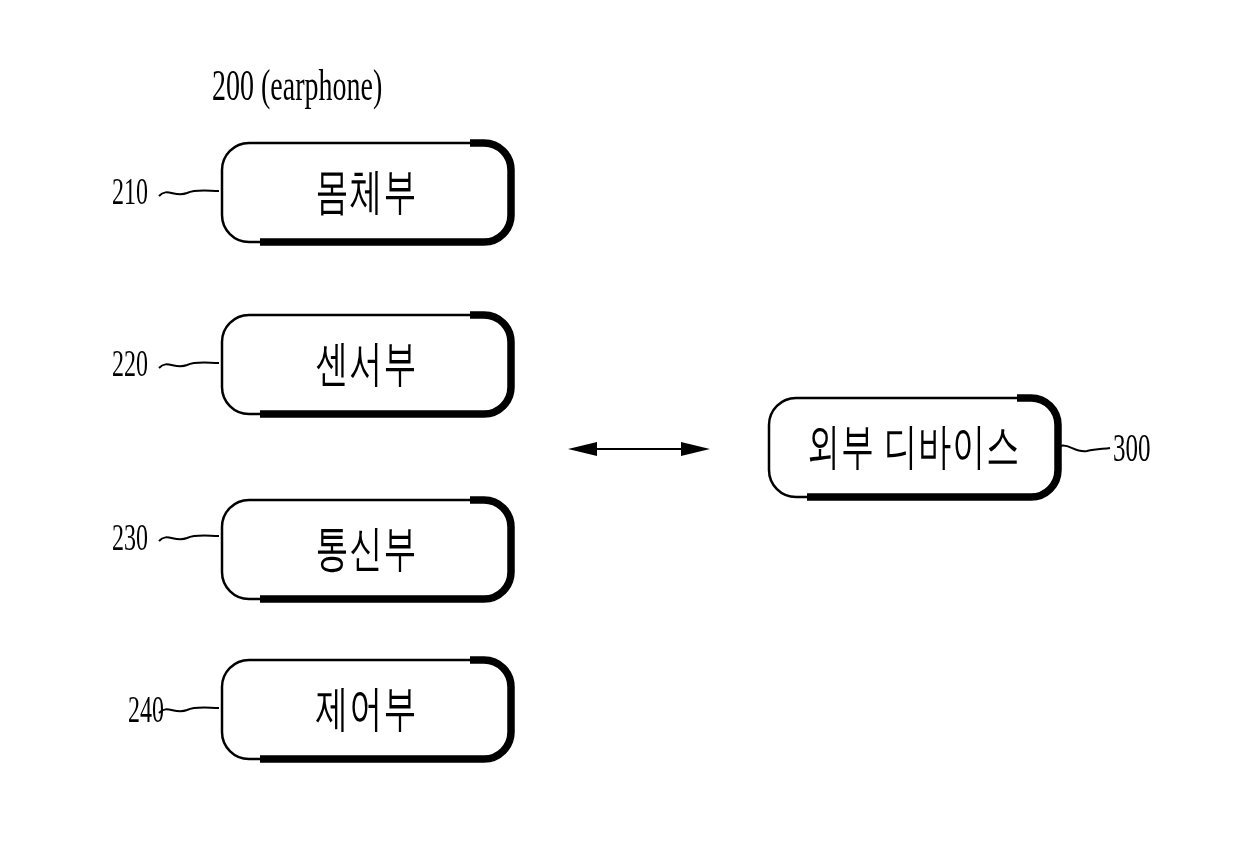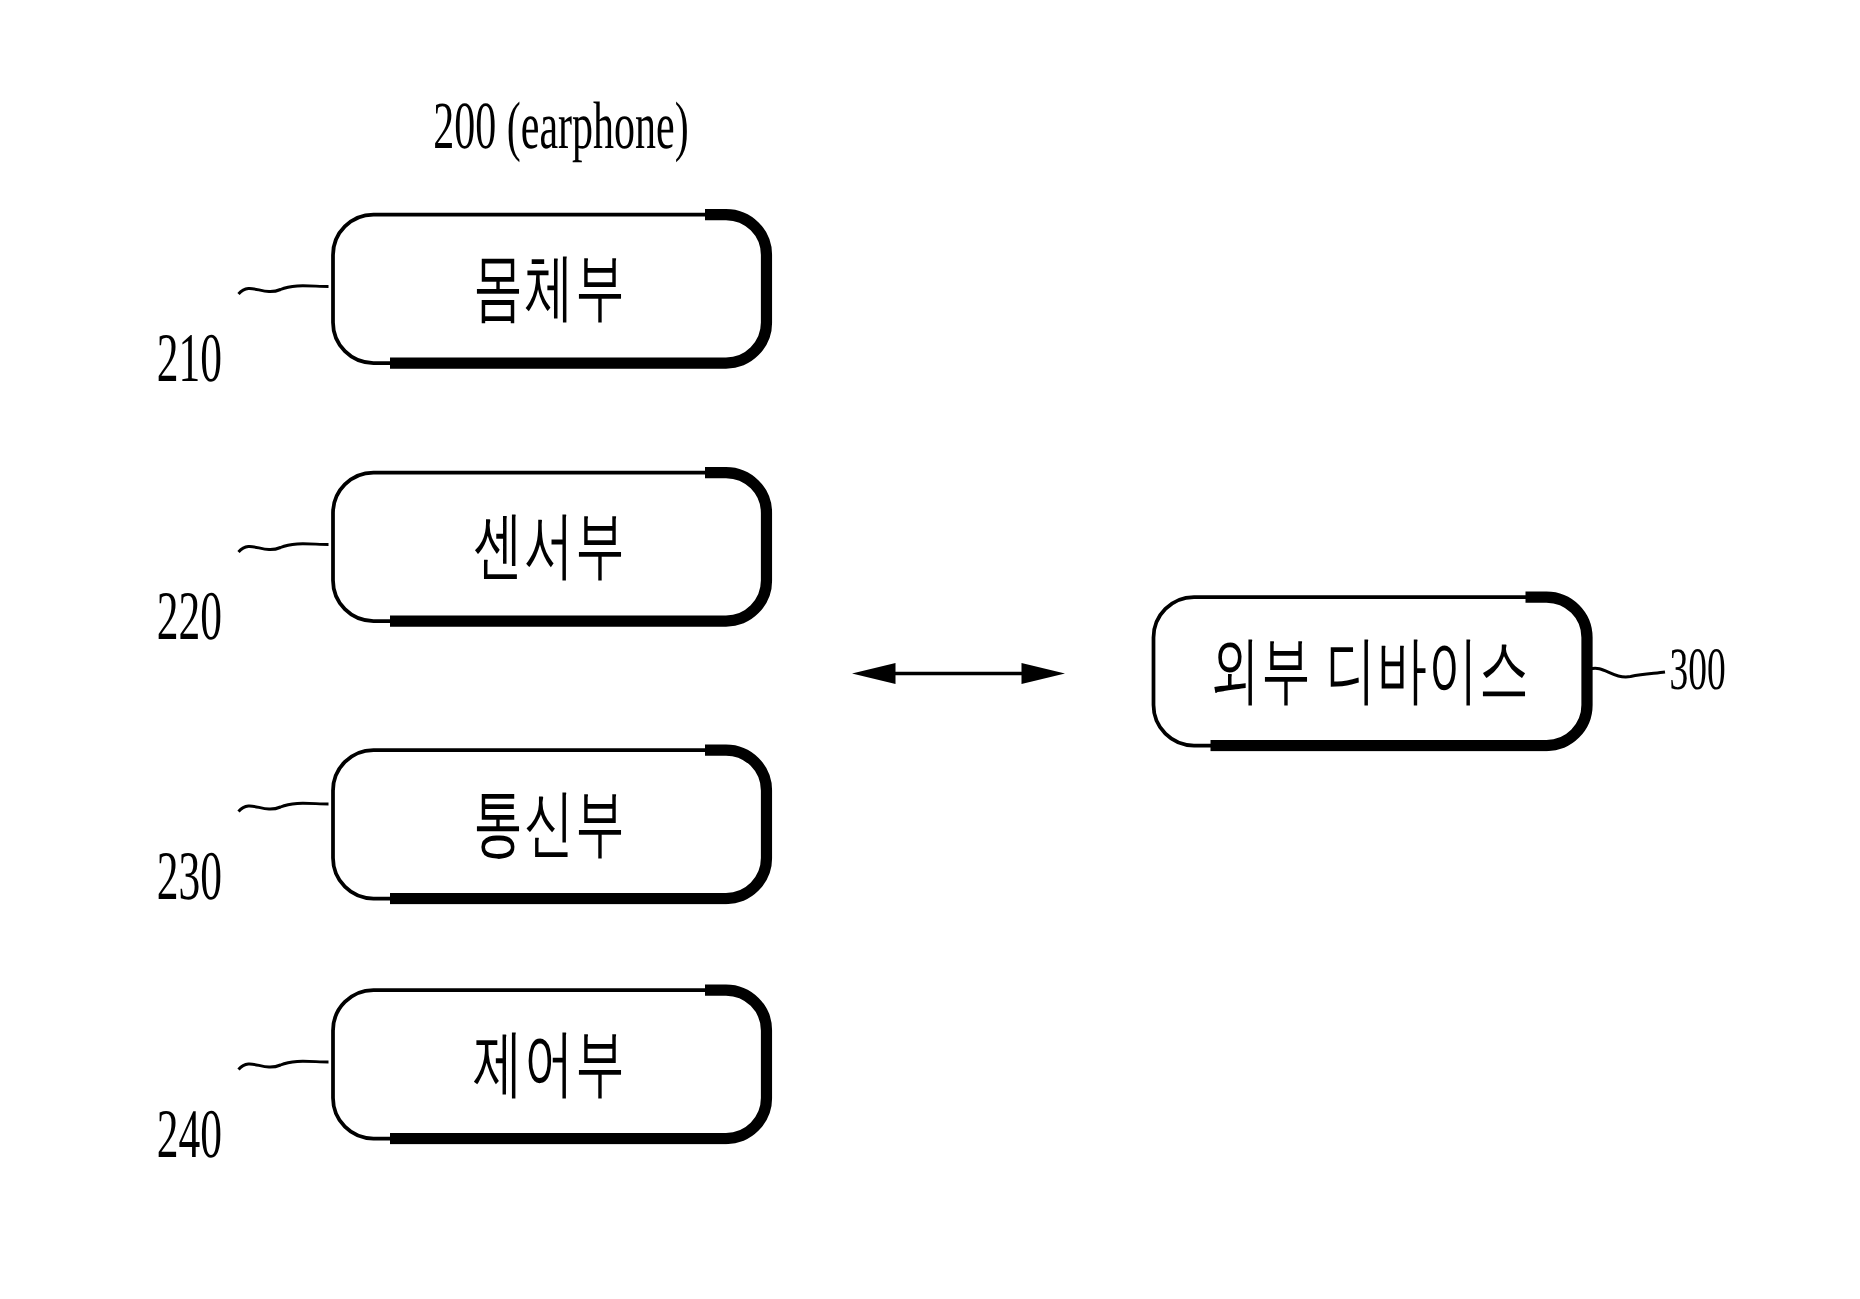--- a/index.html
+++ b/index.html
@@ -12,22 +12,22 @@
     position: relative;
     width: 1240px;
     height: 866px;
     background: #ffffff;
     overflow: hidden;
     color: #000000;
   }
   .abs { position: absolute; }
 
   .fig-title {
-    left: 224px; top: 63px; width: 300px; height: 46px;
-    display: flex; align-items: center; justify-content: center;
+    left: 212px; top: 63px; width: 300px; height: 46px;
+    display: flex; align-items: center; justify-content: flex-start;
     font-size: 28px;
     white-space: nowrap;
   }
   .stretch-num { transform: scaleY(1.6); transform-origin: center; display: inline-block; }
   .stretch-ko  { transform: scaleY(1.5); transform-origin: center; display: inline-block; }
 
   .module-box {
     width: 297px; height: 107px;
     display: flex; align-items: center; justify-content: center; text-align: center;
   }
@@ -37,23 +37,22 @@
   .box-label {
     position: relative;
     font-size: 33px;
     letter-spacing: 1px;
     white-space: nowrap;
   }
 
   .ref-num {
     width: 52px; height: 41px;
     display: flex; align-items: center; justify-content: flex-end;
-    font-size: 29px;
+    font-size: 24px;
     white-space: nowrap;
-    margin-top: 48px;
   }
   .ref-num-right {
     width: 60px; height: 41px;
     display: flex; align-items: center; justify-content: flex-start;
     font-size: 25px;
     white-space: nowrap;
   }
   .leader { display: block; }
 </style>
 </head>
@@ -100,21 +99,21 @@
     <path d="M1,12 C9,3 17,14 29,9 C38,5 50,7 61,7" fill="none" stroke="#000" stroke-width="2"></path>
   </svg>
   <div class="abs module-box" style="left:218px; top:496px;">
     <svg class="outline" viewBox="0 0 297 107" preserveAspectRatio="none">
       <path d="M31,4 H266 A27,27 0 0 1 293,31 V76 A27,27 0 0 1 266,103 H31 A27,27 0 0 1 4,76 V31 A27,27 0 0 1 31,4 Z" fill="#ffffff" stroke="#000" stroke-width="2.5"></path>
       <path d="M252,4 H266 A27,27 0 0 1 293,31 V76 A27,27 0 0 1 266,103 H42" fill="none" stroke="#000" stroke-width="7.5"></path>
     </svg>
     <span class="box-label stretch-ko">통신부</span>
   </div>
 
-  <div class="abs ref-num" style="left:96px; top:689px;">
+  <div class="abs ref-num" style="left:112px; top:689px;">
     <span class="stretch-num">240</span>
   </div>
   <svg class="abs leader" style="left:158px; top:701px;" width="62" height="18" viewBox="0 0 62 18">
     <path d="M1,12 C9,3 17,14 29,9 C38,5 50,7 61,7" fill="none" stroke="#000" stroke-width="2"></path>
   </svg>
   <div class="abs module-box" style="left:218px; top:656px;">
     <svg class="outline" viewBox="0 0 297 107" preserveAspectRatio="none">
       <path d="M31,4 H266 A27,27 0 0 1 293,31 V76 A27,27 0 0 1 266,103 H31 A27,27 0 0 1 4,76 V31 A27,27 0 0 1 31,4 Z" fill="#ffffff" stroke="#000" stroke-width="2.5"></path>
       <path d="M252,4 H266 A27,27 0 0 1 293,31 V76 A27,27 0 0 1 266,103 H42" fill="none" stroke="#000" stroke-width="7.5"></path>
     </svg>

